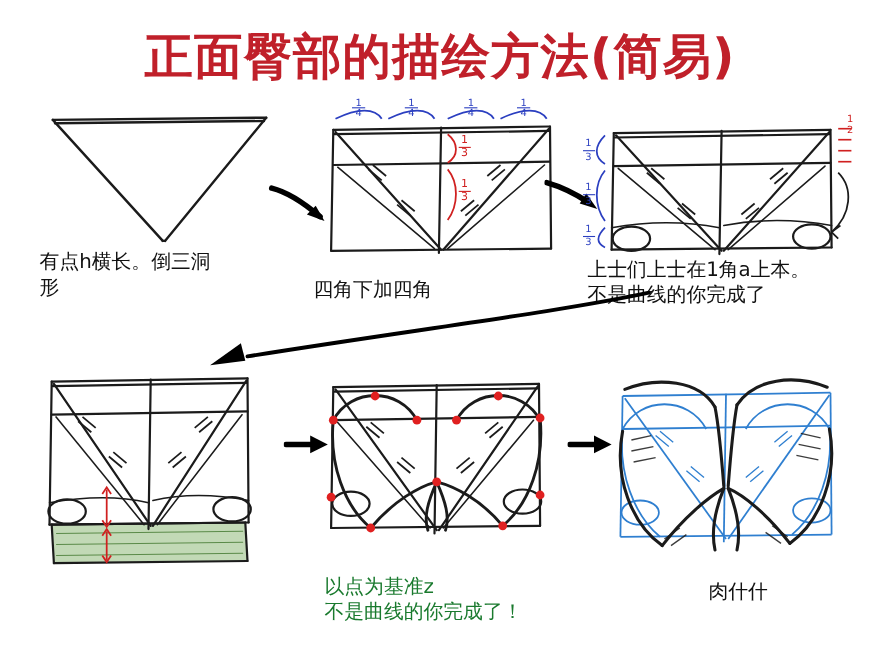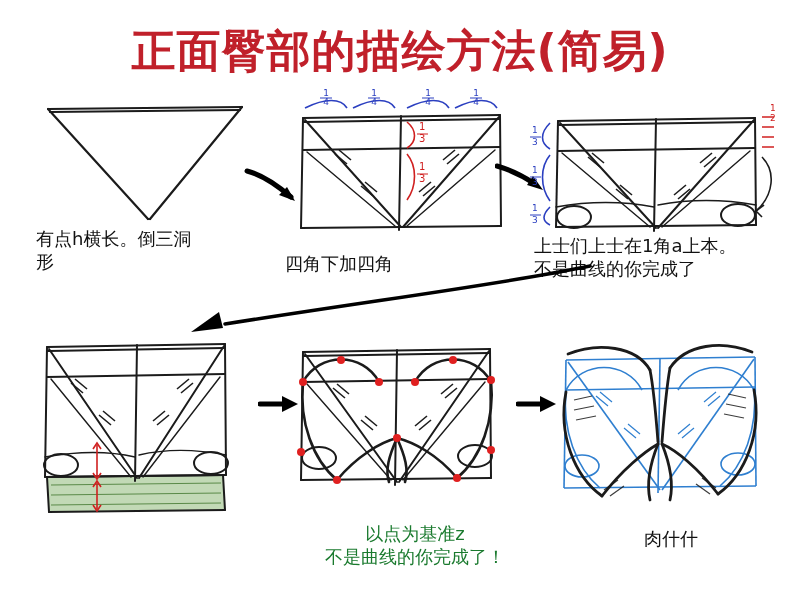--- a/index.html
+++ b/index.html
@@ -35,21 +35,20 @@
   .caption {
     position: absolute;
     font-size: 18px;
     color: #111111;
     line-height: 1.25;
     font-family: "DejaVu Sans", sans-serif;
     white-space: pre-line;
   }
   .caption.red {
     color: #b5232b;
-    text-align: center;
   }
   .step {
     position: absolute;
   }
   .step svg {
     display: block;
     overflow: visible;
   }
   .arrow {
     position: absolute;

